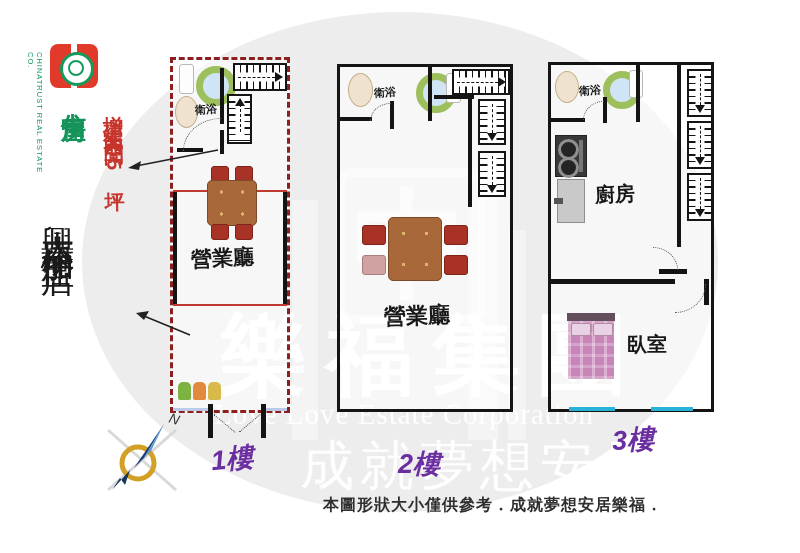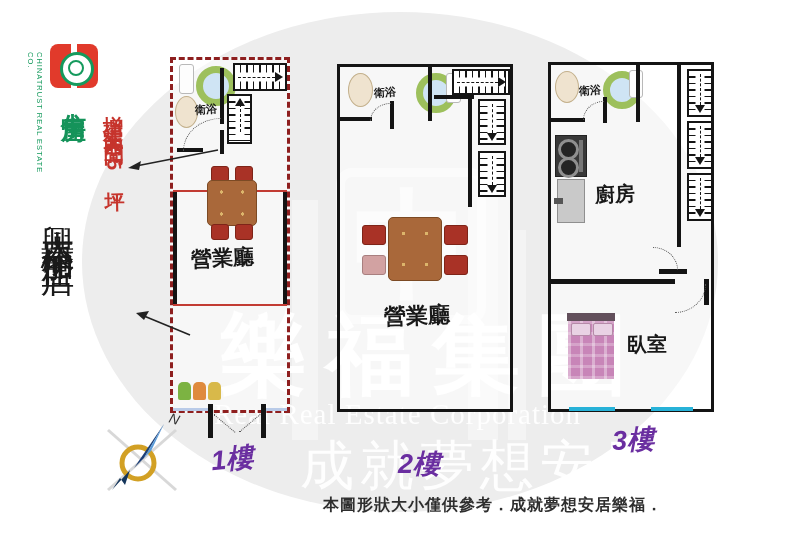--- a/index.html
+++ b/index.html
@@ -95,21 +95,21 @@
 </style>
 </head>
 <body>
 
 <div class="abs bg-circle"></div>
 <div class="abs wm-bld" style="left:292px;top:200px;width:26px;height:240px;"></div>
 <div class="abs wm-bld" style="left:468px;top:176px;width:30px;height:264px;"></div>
 <div class="abs wm-bld" style="left:508px;top:230px;width:18px;height:210px;"></div>
 <div class="abs wm-emblem">中</div>
 <div class="abs wm wm-title">樂福集團</div>
-<div class="abs wm wm-sub">Real Real Estate Corporation</div>
+<div class="abs wm wm-sub">Love Love Estate Corporation</div>
 <div class="abs wm wm-slogan">成就夢想安居樂福</div>
 
 <div class="abs logo-en">CHINATRUST REAL ESTATE CO.</div>
 <div class="abs logo-mark">
   <div class="lg-half lg-l"></div>
   <div class="lg-half lg-r"></div>
   <div class="lg-circ">
     <div class="lg-inner"></div>
   </div>
 </div>

